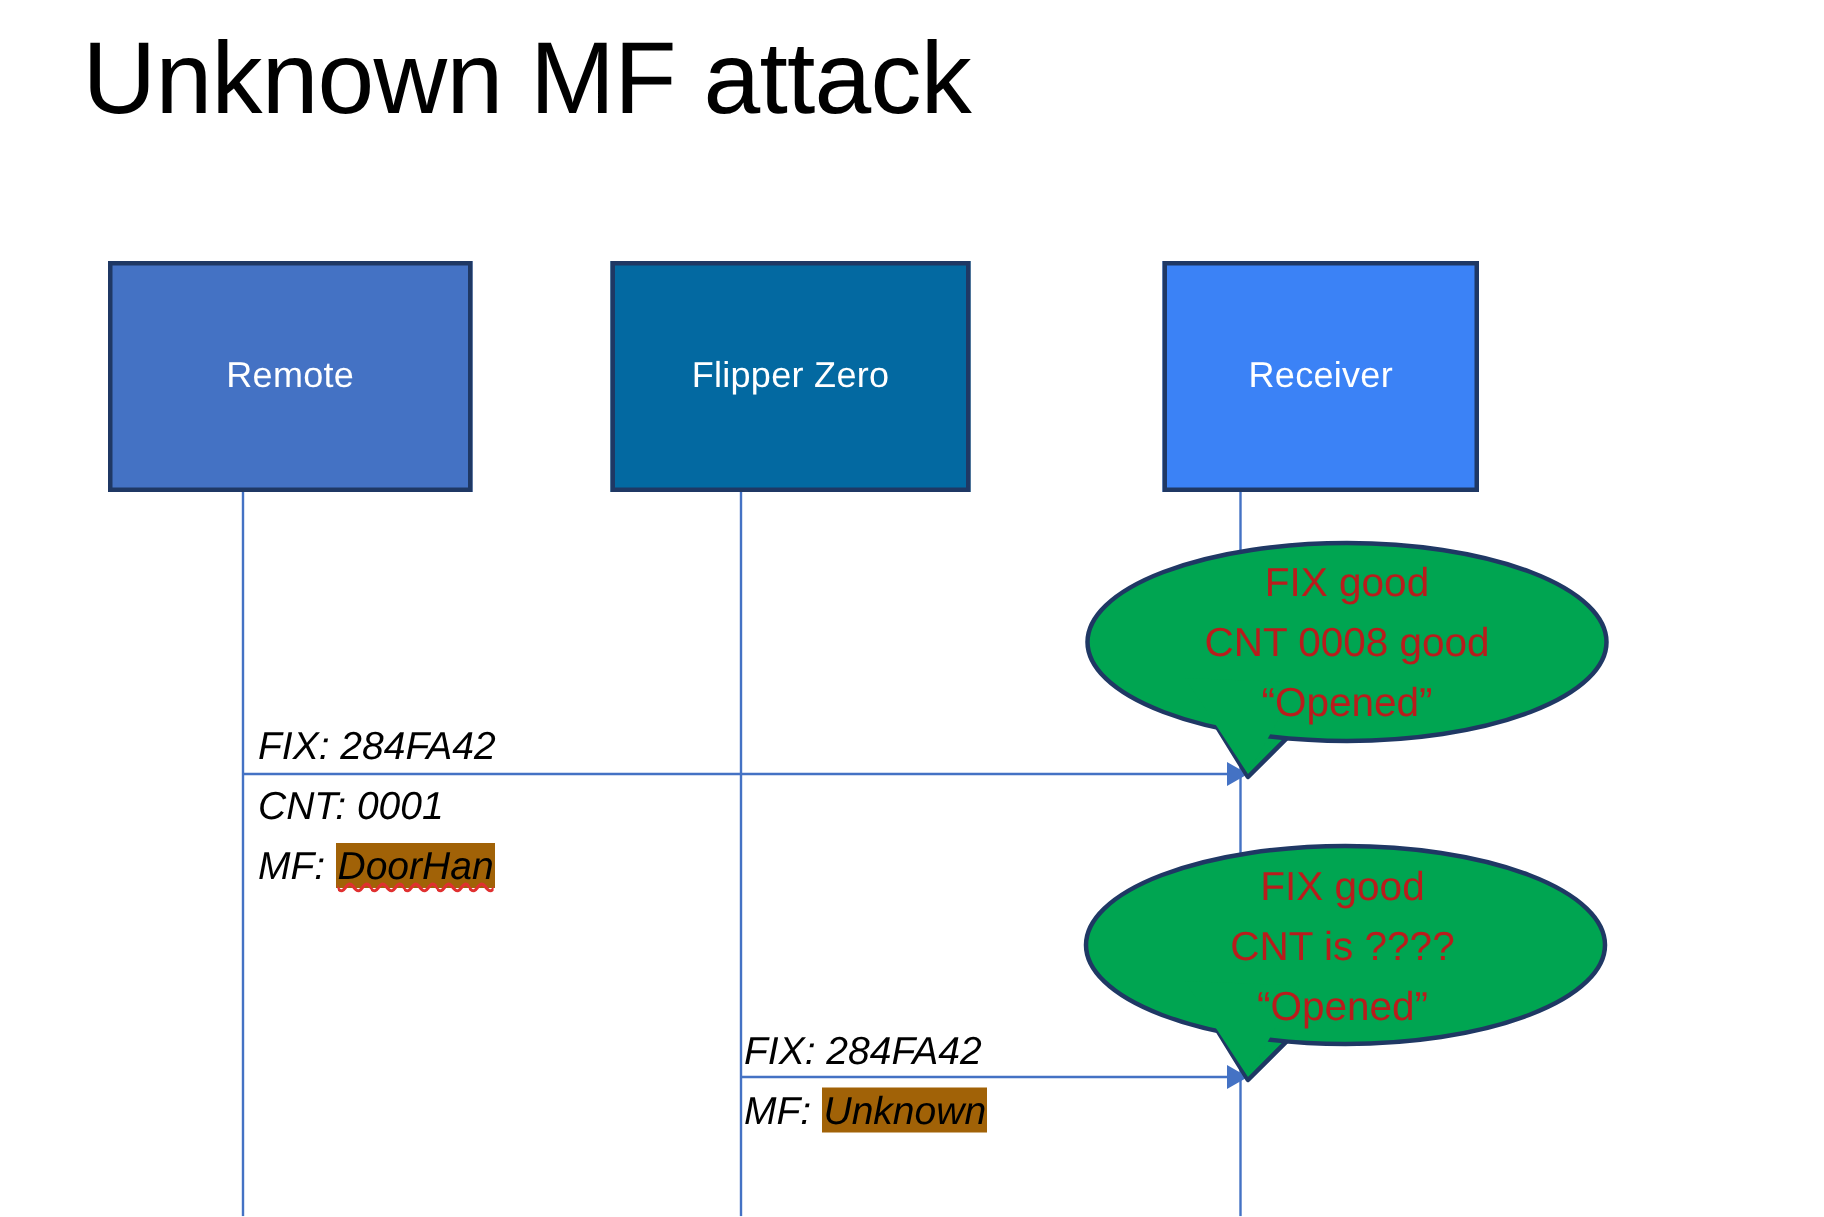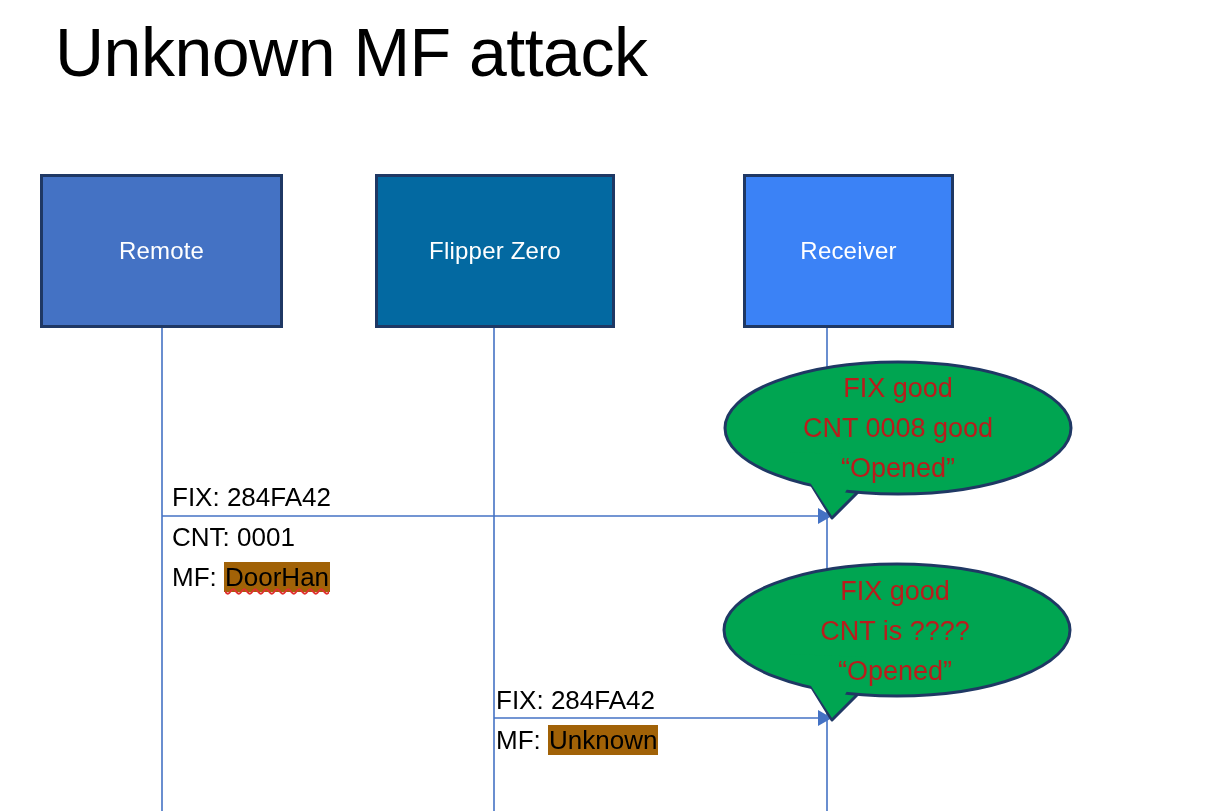--- a/index.html
+++ b/index.html
@@ -50,38 +50,39 @@
     box-sizing: border-box;
     border: 3px solid #1F3864;
     display: flex;
     align-items: center;
     justify-content: center;
     color: #ffffff;
     font-size: 24px;
     font-family: "Liberation Sans", sans-serif;
     font-weight: 400;
     letter-spacing: 0.2px;
+    margin-left: 32px;
   }
   #actor-remote  { left: 40px;  top: 174px; width: 243px; height: 154px; background: #4472C4; }
   #actor-flipper { left: 375px; top: 174px; width: 240px; height: 154px; background: #0369a1; }
   #actor-receiver{ left: 743px; top: 174px; width: 211px; height: 154px; background: #3b82f6; }
 
   
   .msg-block {
     position: absolute;
     font-family: "Liberation Sans", sans-serif;
     font-size: 26px;
     color: #000000;
     line-height: 40px;
     white-space: nowrap;
   }
   #msg-1 { left: 172px; top: 477px; }
   #msg-2 { left: 496px; top: 680px; }
 
-  .msg-line { display: block; height: 40px; }
+  .msg-line { display: block; height: 40px; font-style: italic; }
 
   .hl {
     background: #a16207;
     padding: 0 1px;
   }
   .sp {
     
     text-decoration: underline wavy #E03030;
     text-decoration-thickness: 1.5px;
     text-underline-offset: 2px;

